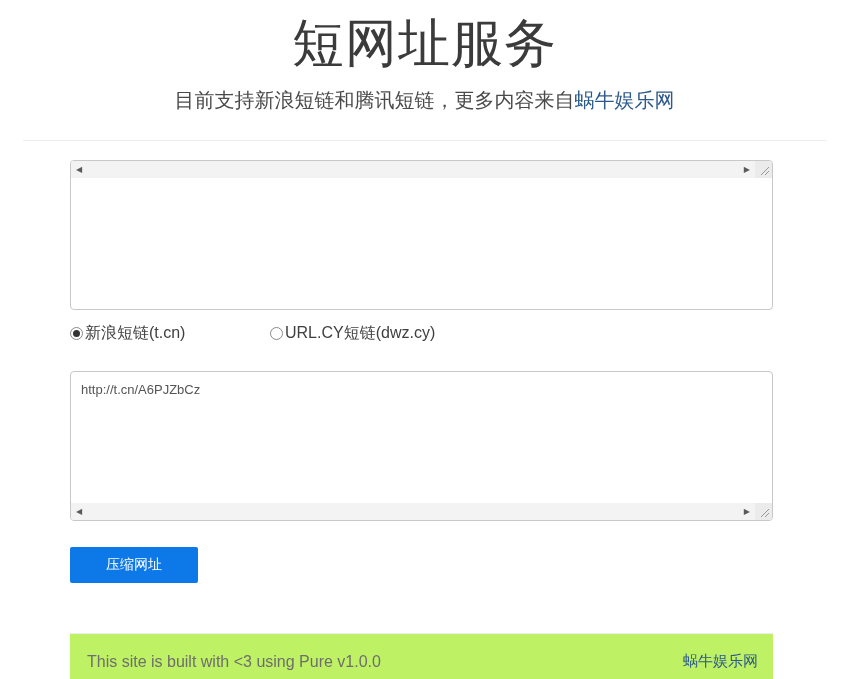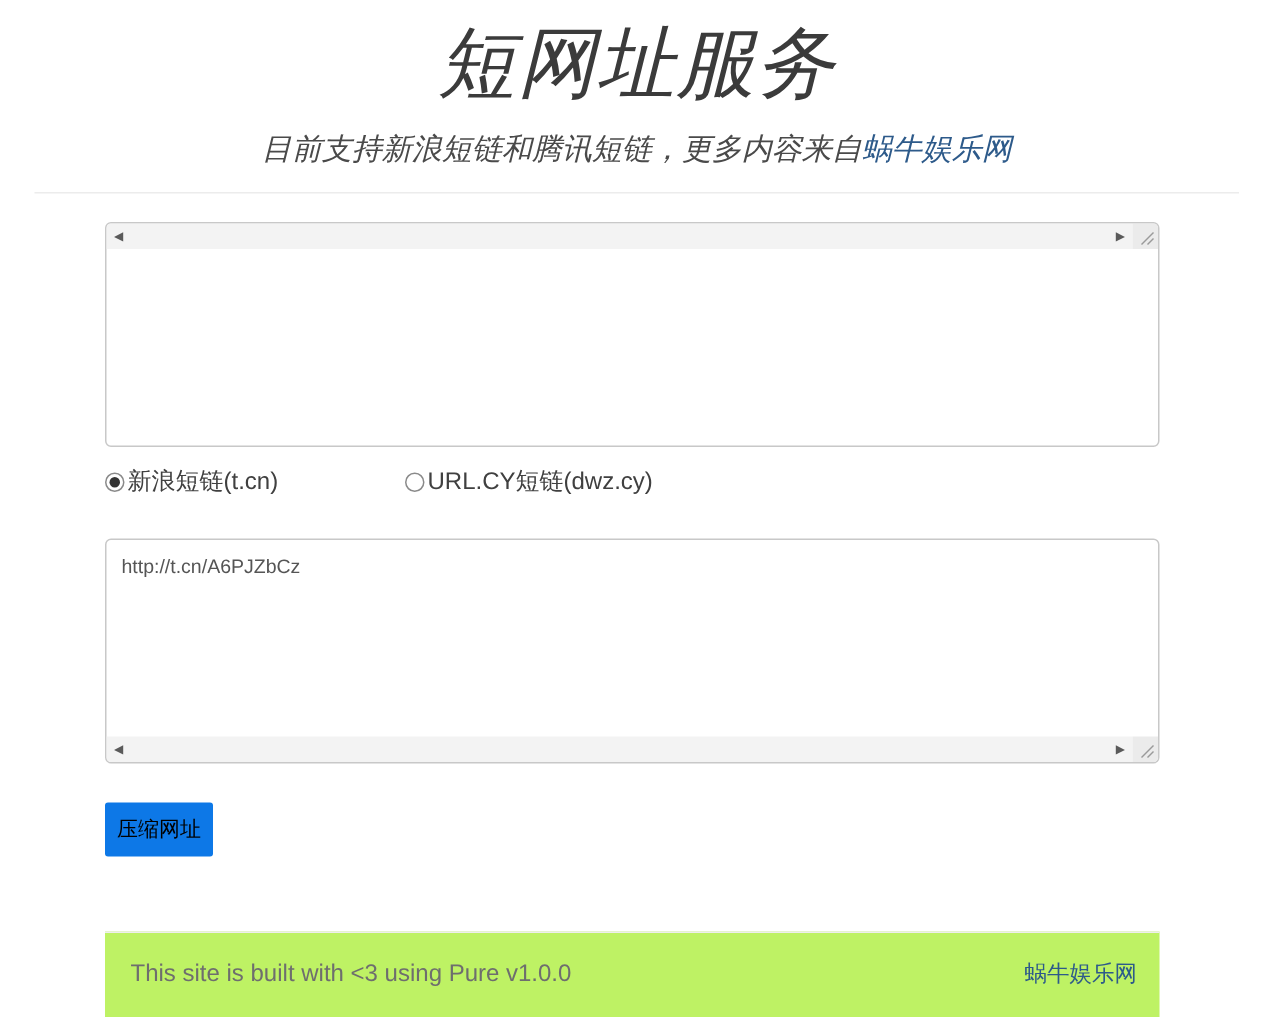--- a/index.html
+++ b/index.html
@@ -8,33 +8,33 @@
     background: #ffffff;
     font-family: "Liberation Sans", "DejaVu Sans", sans-serif;
   }
   body {
     width: 849px;
     height: 679px;
     overflow: hidden;
   }
 
   
-  .page-header { text-align: center; font-style: italic; }
+  .page-header { text-align: center; }
   .page-title {
     font-size: 52px;
     font-weight: 400;
     color: #3b3b3b;
     margin: 14px 0 0 0;
     line-height: 1.15;
     letter-spacing: 1px;
   }
   .page-subtitle {
     font-size: 20px;
     color: #4a4a4a;
-    margin: 14px 0 16px 0;
+    margin: 14px 0 28px 0;
     line-height: 1.2;
   }
   .page-subtitle a {
     color: #2d5a8a;
     text-decoration: none;
   }
   hr.divider {
     border: none;
     border-top: 1px solid #ececec;
     margin: 0 23px;
@@ -130,26 +130,26 @@
     border-radius: 50%;
     background: #333333;
   }
 
   .second-area { margin-top: 26px; }
 
   
   .submit-btn {
     margin-top: 26px;
     background: #0d78e7;
-    color: #000000;
+    color: #ffffff;
     border: none;
     border-radius: 2px;
     font-size: 14px;
     font-family: inherit;
-    padding: 9px 8px;
+    padding: 9px 36px;
     cursor: pointer;
     display: inline-block;
   }
 
   
   .site-footer {
     margin-top: 50px;
     width: 703px;
     height: 57px;
     box-sizing: border-box;

